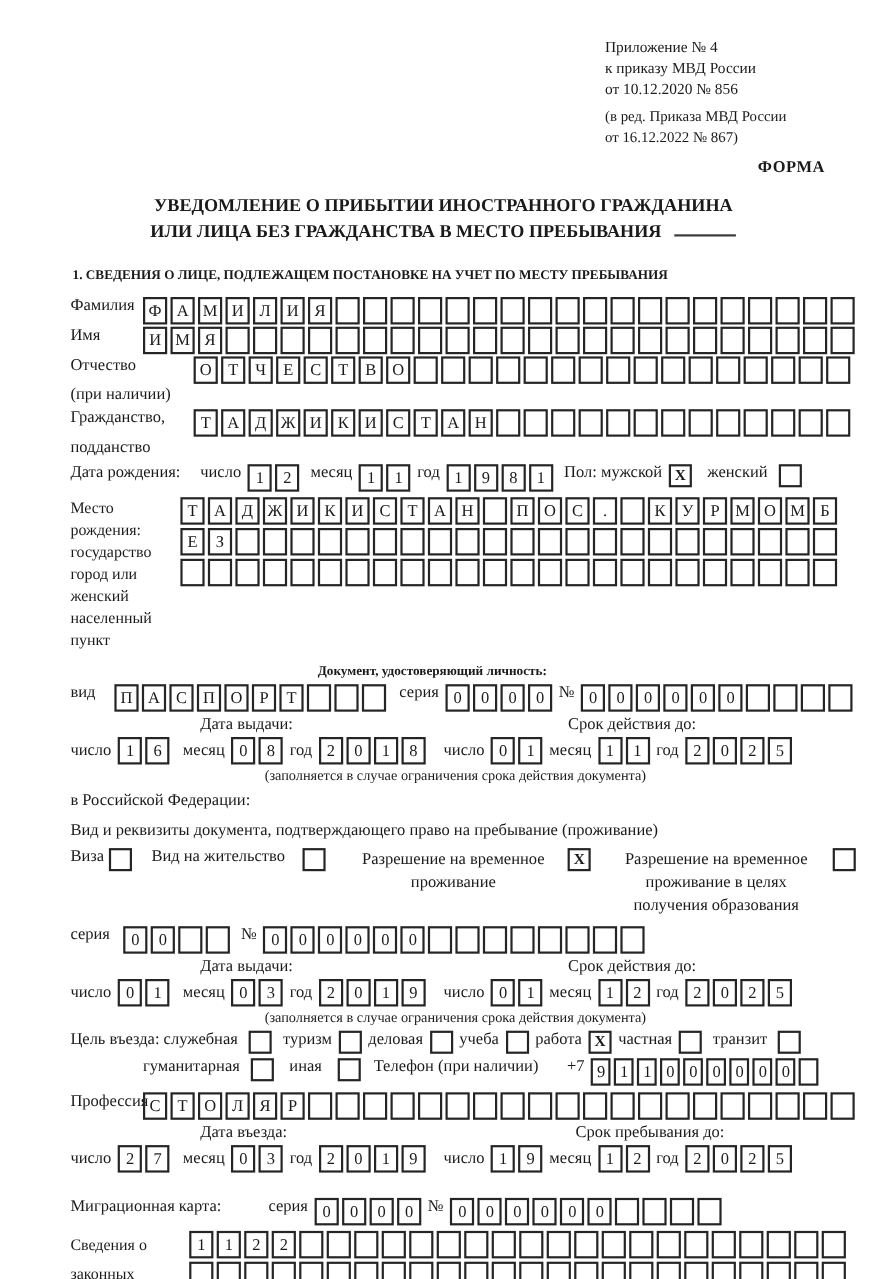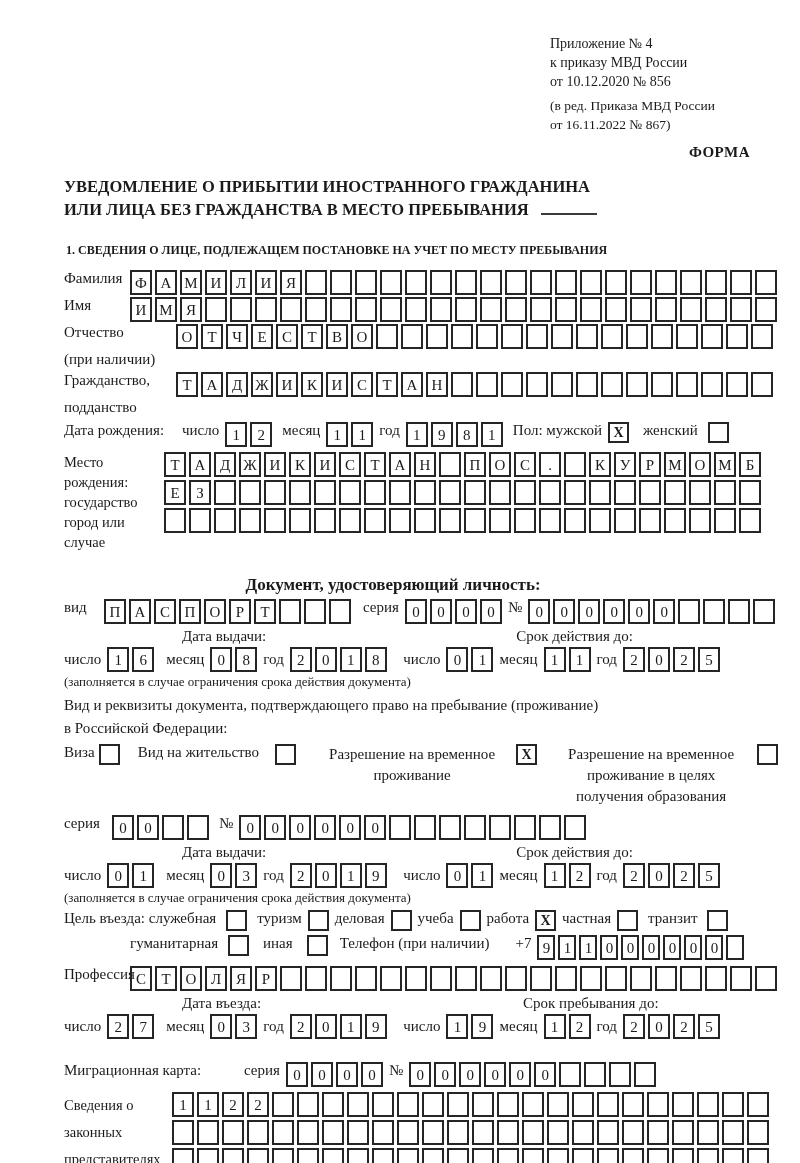--- a/index.html
+++ b/index.html
@@ -5,58 +5,58 @@
   html,body{margin:0;padding:0;background:#fff;}
   .page{
     width:800px;min-height:1163px;box-sizing:border-box;
     background:#fff;color:#1a1a1a;
     font-family:"Liberation Serif","DejaVu Serif",serif;
     padding:34px 18px 20px 64px;position:relative;
   }
   .annex{margin-left:486px;font-size:14px;line-height:19px;}
   .annex .ed{margin-top:5px;font-size:13.5px;}
   .forma{text-align:right;padding-right:32px;font-weight:bold;font-size:15px;margin-top:10px;letter-spacing:.5px;}
-  .title{margin-top:14px;font-weight:bold;font-size:16.5px;line-height:23px;margin-right:40px;}
+  .title{margin-top:14px;text-align:center;font-weight:bold;font-size:16.5px;line-height:23px;margin-right:40px;}
   .blank-line{display:inline-block;width:56px;height:5px;border-bottom:2px solid #3a3a3a;margin-left:12px;}
   .sec-head{margin-top:22px;font-weight:bold;font-size:12px;margin-left:2px;margin-right:6px;}
   .row{display:flex;margin:2px 0;}
   .row.top{align-items:flex-start;}
   .lbl{font-size:15px;flex:none;}
   .sub-lbl{font-size:15px;margin-top:0px;margin-bottom:4px;}
   .cells{display:flex;gap:3px;flex:none;}
   .cells.stack{flex-direction:column;}
   .cell{
     display:inline-block;width:22px;height:25px;flex:none;box-sizing:border-box;
     border:2px solid #252525;text-align:center;font-size:15px;line-height:22px;
     font-family:"Liberation Serif","DejaVu Serif",serif;
   }
   .cell.sm{width:18px;}
   .cb{
     display:inline-block;width:21px;height:21px;flex:none;box-sizing:border-box;
     border:2px solid #252525;text-align:center;font-size:14px;line-height:17px;font-weight:bold;
   }
-  .doc-head{text-align:center;font-weight:bold;font-size:17px;margin:23px 60px 4px 0;}
+  .doc-head{text-align:center;font-weight:bold;font-size:12px;margin:11px 60px 4px 0;}
   .date-heads{display:flex;font-size:15px;margin-top:4px;}
-  .note{font-size:13px;text-align:left;margin:1px 18px 4px 0;}
+  .note{font-size:13px;text-align:center;margin:1px 18px 4px 0;}
   .grp{display:flex;align-items:center;gap:6px;}
   .para{font-size:15px;line-height:23px;margin-top:4px;}
   .opt-block{font-size:15px;text-align:center;line-height:21px;}
   .g6{margin-left:6px;} .g10{margin-left:10px;} .g14{margin-left:14px;}
 </style>
 </head>
 <body>
 
 <div class="page">
 
   <div class="annex">
     <div>Приложение № 4</div>
     <div>к приказу МВД России</div>
     <div>от 10.12.2020 № 856</div>
     <div class="ed">(в ред. Приказа МВД России</div>
-    <div class="ed" style="margin-top:0">от 16.11.2022 № 867)</div>
+    <div class="ed" style="margin-top:0">от 16.12.2022 № 867)</div>
   </div>
   <div class="forma">ФОРМА</div>
 
   <div class="title">
     <div>УВЕДОМЛЕНИЕ О ПРИБЫТИИ ИНОСТРАННОГО ГРАЖДАНИНА</div>
     <div><span>ИЛИ ЛИЦА БЕЗ ГРАЖДАНСТВА В МЕСТО ПРЕБЫВАНИЯ</span><span class="blank-line"></span></div>
   </div>
 
   <div class="sec-head">1. СВЕДЕНИЯ О ЛИЦЕ, ПОДЛЕЖАЩЕМ ПОСТАНОВКЕ НА УЧЕТ ПО МЕСТУ ПРЕБЫВАНИЯ</div>
 
@@ -208,21 +208,22 @@
     <span class="lbl g10">Пол: мужской</span>
     <span class="cb g6">X</span>
     <span class="lbl g14">женский</span>
     <span class="cb g10"></span>
   </div>
 
   <div class="row top" style="margin-top:5px">
     <div class="lbl" style="width:100px;font-size:14.5px;line-height:20px">
       <div>Место рождения:</div>
       <div>государство</div>
-      <div>город или случае</div>
+      <div>город или женский</div>
+      <div>населенный пункт</div>
     </div>
     <div class="cells stack">
       <span class="cells">
           <span class="cell">Т</span>
           <span class="cell">А</span>
           <span class="cell">Д</span>
           <span class="cell">Ж</span>
           <span class="cell">И</span>
           <span class="cell">К</span>
           <span class="cell">И</span>
@@ -376,22 +377,22 @@
       <span class="cells">
           <span class="cell">2</span>
           <span class="cell">0</span>
           <span class="cell">2</span>
           <span class="cell">5</span>
         </span>
     </span>
   </div>
   <div class="note">(заполняется в случае ограничения срока действия документа)</div>
 
+  <div class="para" style="margin-top:0">в Российской Федерации:</div>
   <div class="para">Вид и реквизиты документа, подтверждающего право на пребывание (проживание)</div>
-  <div class="para" style="margin-top:0">в Российской Федерации:</div>
 
   <div class="row top" style="margin-top:4px">
     <span class="lbl">Виза</span>
     <span class="cb" style="margin-left:4px"></span>
     <span class="lbl" style="margin-left:18px">Вид на жительство</span>
     <span class="cb" style="margin-left:16px"></span>
     <span class="opt-block" style="width:192px;margin-left:20px">Разрешение на временное проживание</span>
     <span class="cb" style="margin-left:8px">X</span>
     <span class="opt-block" style="width:196px;margin-left:16px">Разрешение на временное проживание в целях получения образования</span>
     <span class="cb" style="margin-left:8px"></span>

